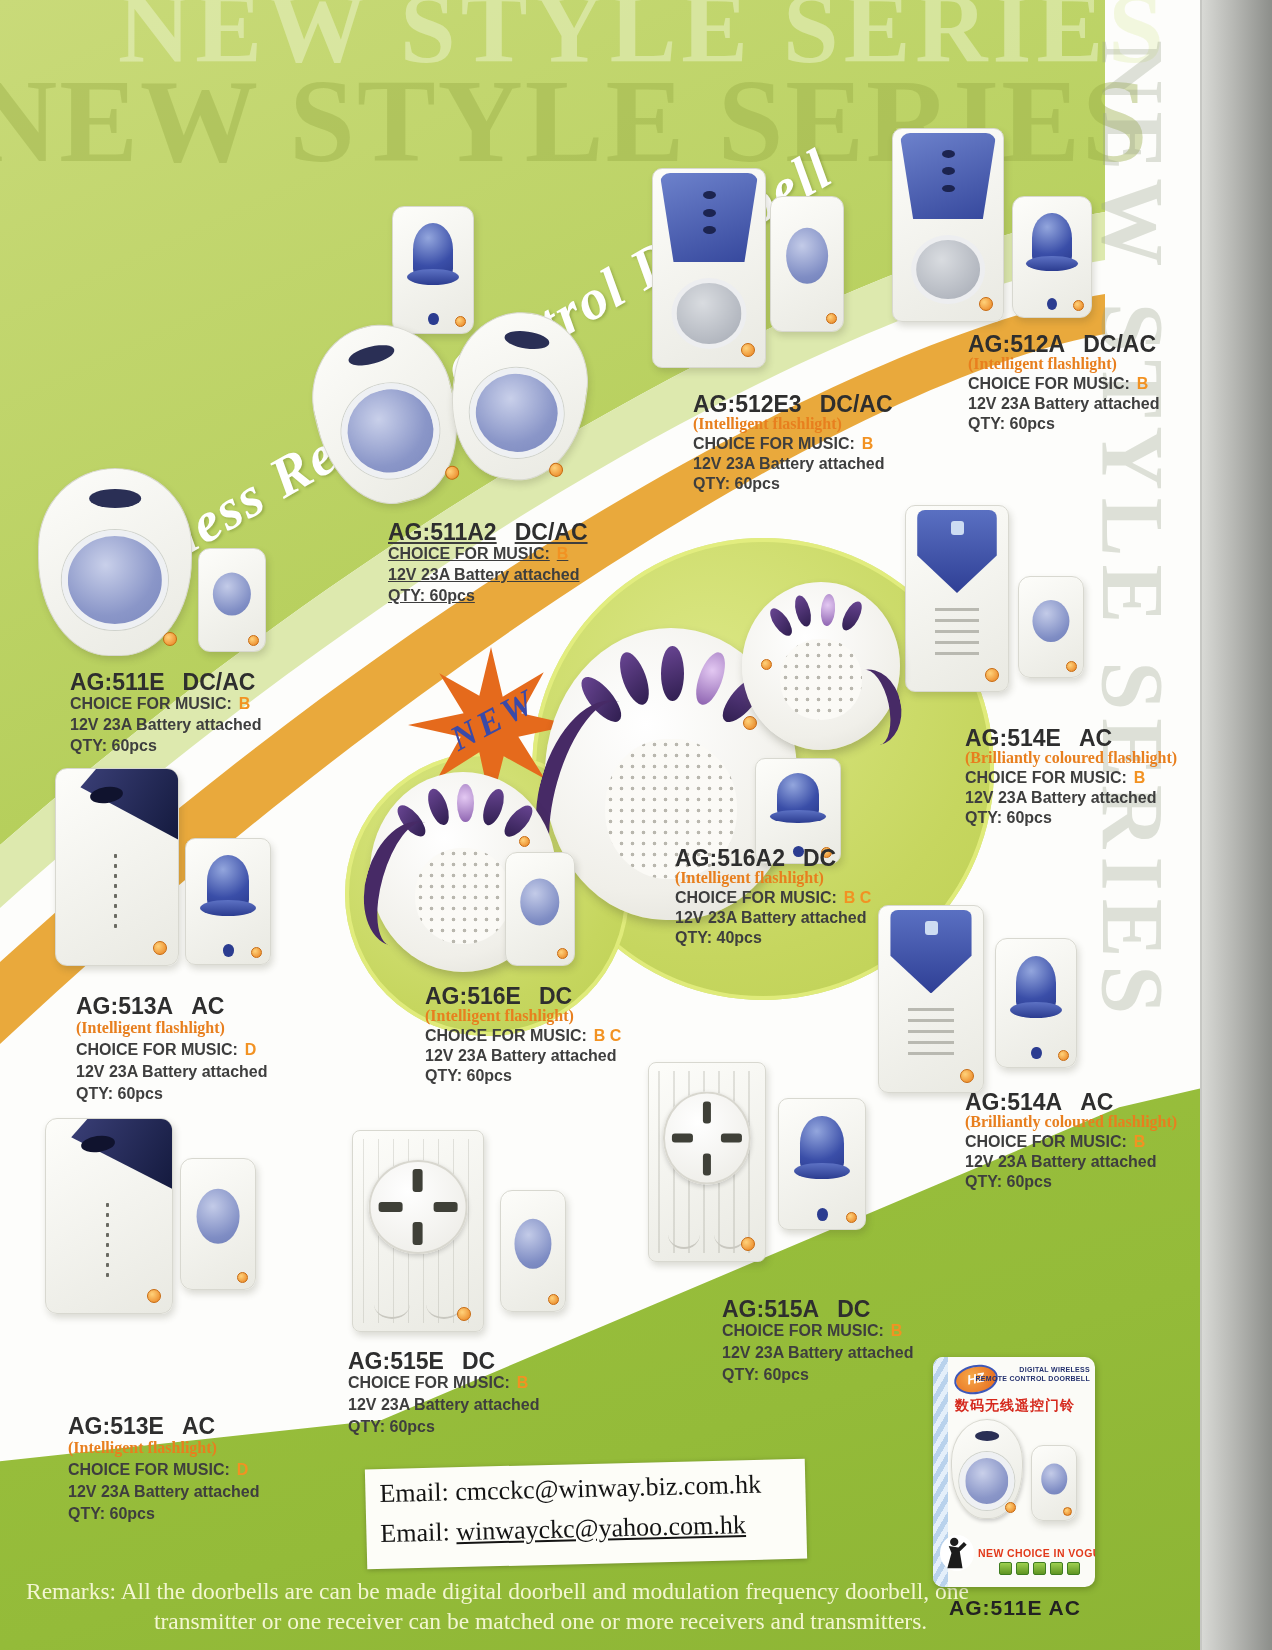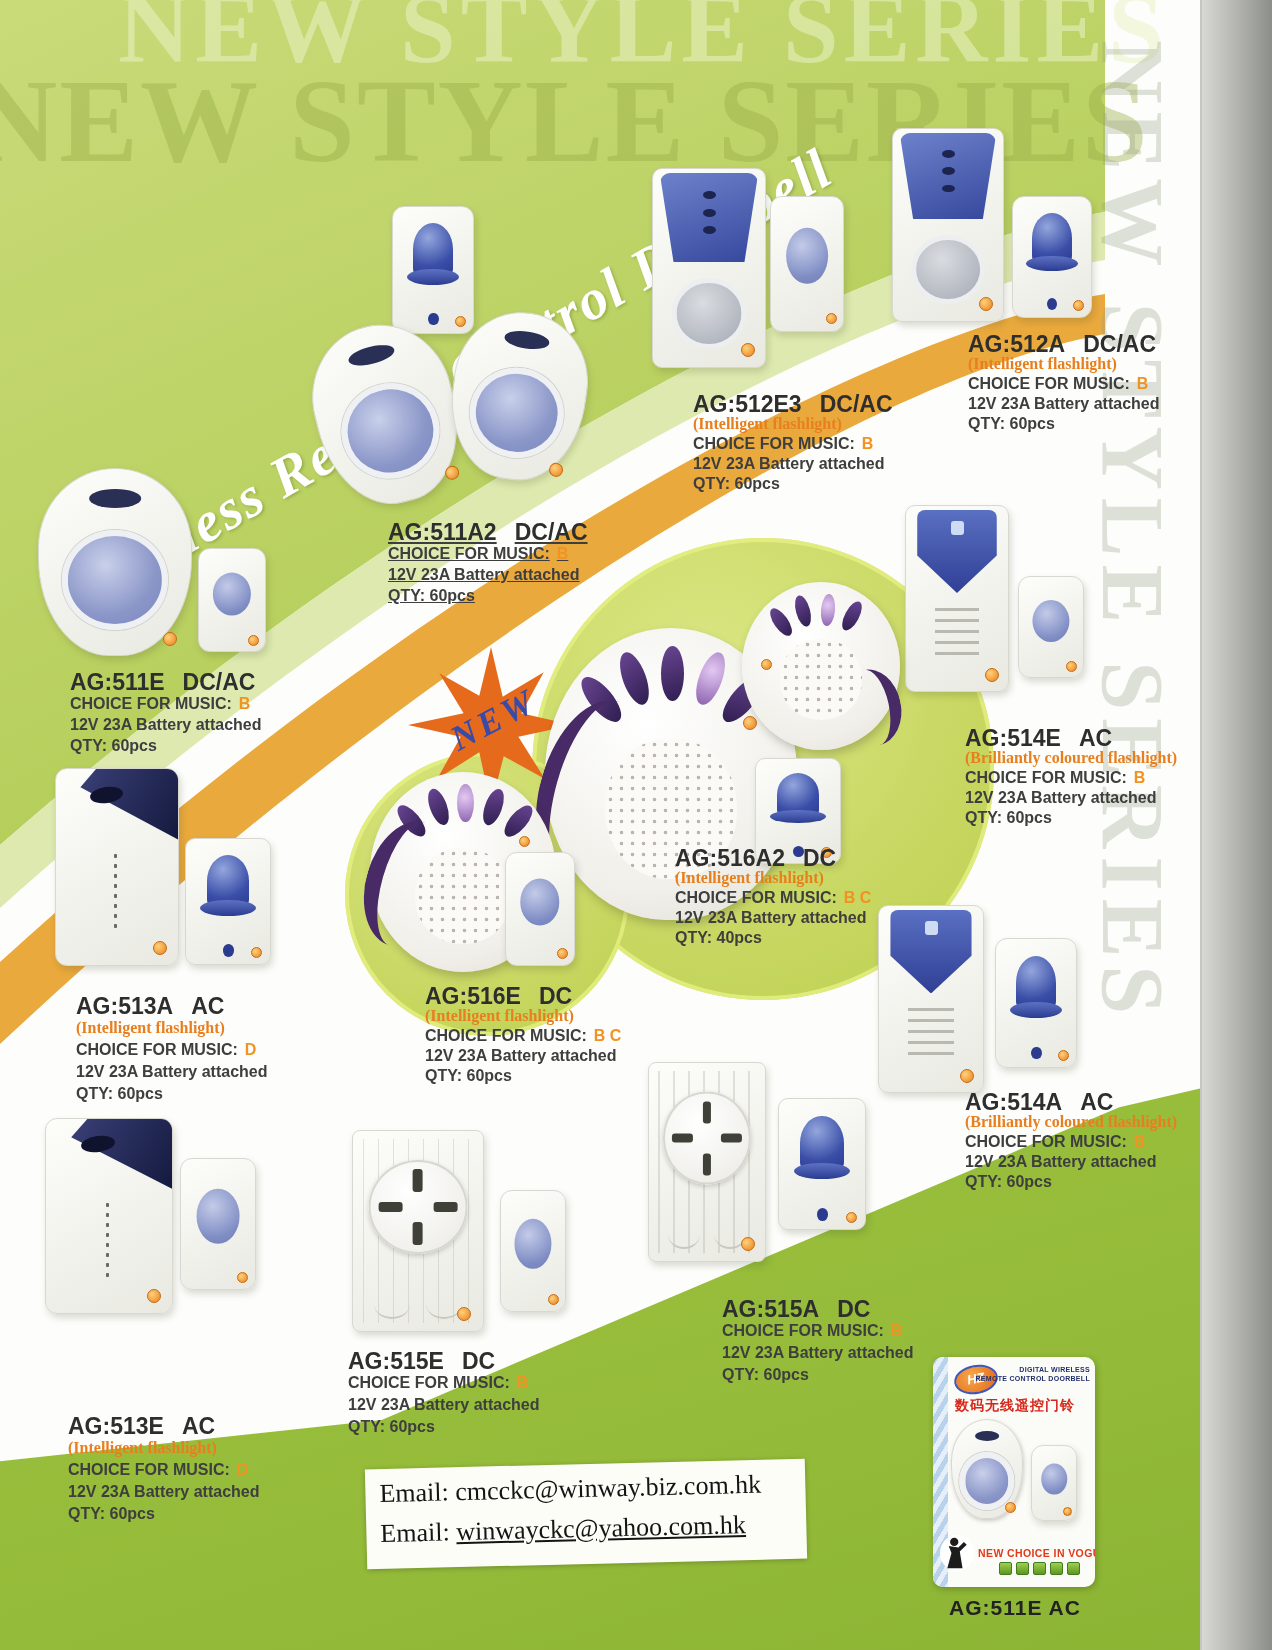--- a/index.html
+++ b/index.html
@@ -424,20 +424,21 @@
     <div><span>CHOICE FOR MUSIC:</span><span class="mval">B</span></div>
     <div>12V 23A Battery attached</div>
     <div>QTY: 60pcs</div>
   </div>
 
   <div class="emailbox">
     <div><span>Email:</span> <span>cmcckc@winway.biz.com.hk</span></div>
     <div><span>Email:</span> <span class="u">winwayckc@yahoo.com.hk</span></div>
   </div>
 
+  <div class="remarks">Remarks: All the doorbells are can be made digital doorbell and modulation frequency doorbell,  one transmitter or one receiver can be matched one or more receivers and transmitters.</div>
 
   <div class="pack">
     <i class="stripe"></i>
     <div class="hz">HZ</div>
     <div class="ptx">
       <div>DIGITAL WIRELESS</div>
       <div>REMOTE CONTROL DOORBELL</div>
     </div>
     <div class="chn">数码无线遥控门铃</div>
     <div class="recv egg" style="left:18px;top:62px;width:70px;height:98px;box-shadow:1px 2px 4px rgba(0,0,0,.2);">

